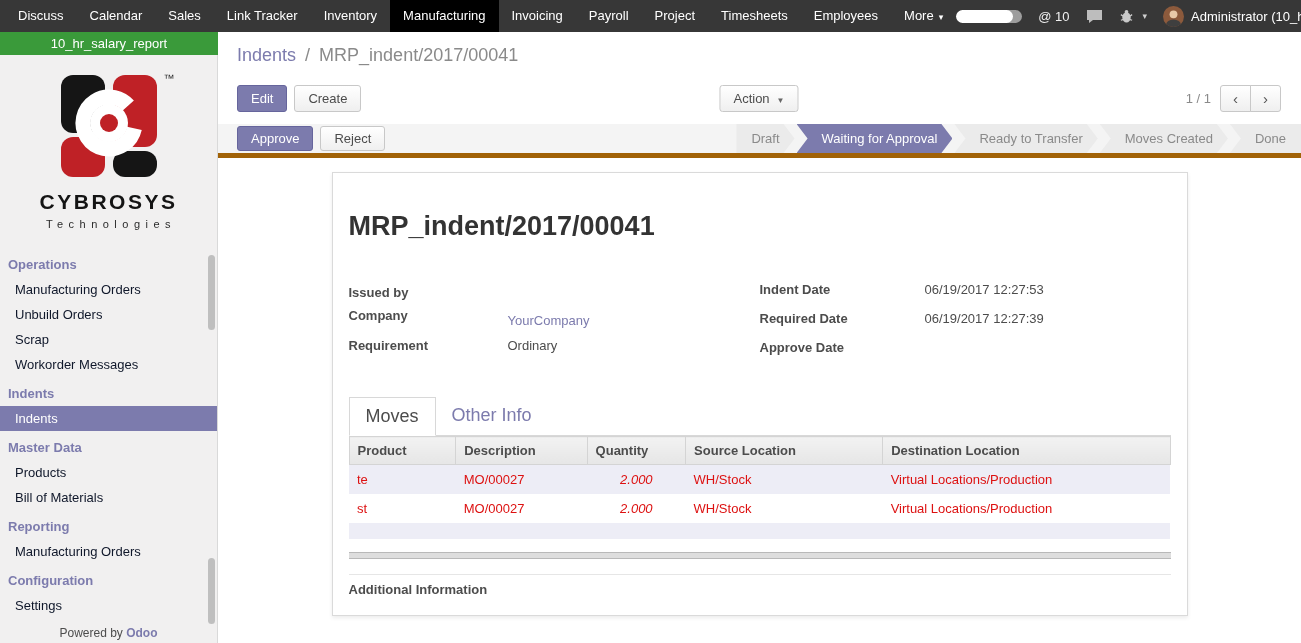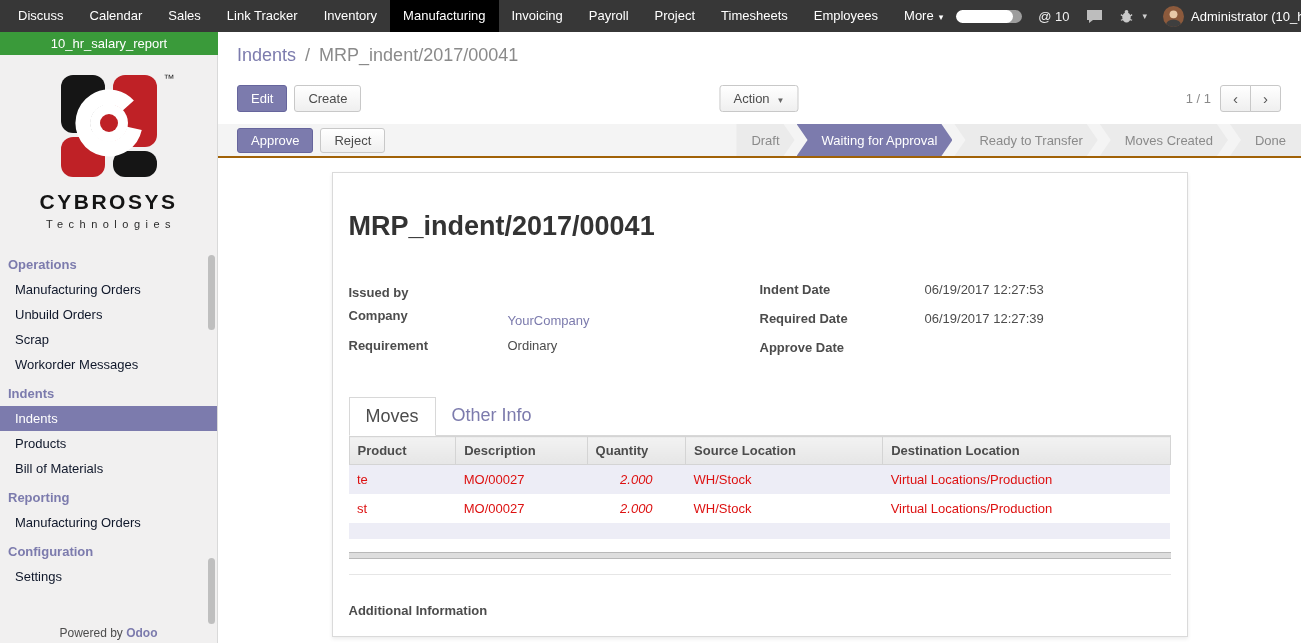--- a/index.html
+++ b/index.html
@@ -59,21 +59,21 @@
   .dd-caret { font-size:8px; margin-left:7px; color:#666; }
   .pager { margin-left:auto; display:flex; align-items:center; gap:9px;justify-content:center; }
   .pager-text { font-size:13px; color:#8a8a8a; }
   .pager-btns { display:flex; }
   .pbtn { width:31px; height:27px; font-size:15px; color:#555; background:linear-gradient(#fff,#efefef);
           border:1px solid #c8c8c8; cursor:pointer; padding:0; line-height:1; }
   .pbtn.prev { border-radius:3px 0 0 3px; }
   .pbtn.next { border-radius:0 3px 3px 0; margin-left:-1px; }
 
   
-  .statusbar { margin-top:11px; height:34px; background:#f4f4f4; border-bottom:2px solid #a16207;
+  .statusbar { margin-top:11px; height:34px; background:#f4f4f4; border-bottom:5px solid #a16207;
                display:flex; align-items:center; padding-left:19px;justify-content:space-between; }
   .statusbar .btn { padding:4px 13px; }
   .steps { margin-left:auto; display:flex; align-self:stretch; }
   .step { display:flex; align-items:center; padding:0 15px 0 25px; font-size:13px; color:#8a8a8a;
           background:#ebebeb; margin-left:2px; white-space:nowrap;
           clip-path:polygon(0 0, calc(100% - 11px) 0, 100% 50%, calc(100% - 11px) 100%, 0 100%, 11px 50%); }
   .step.first { clip-path:polygon(0 0, calc(100% - 11px) 0, 100% 50%, calc(100% - 11px) 100%, 0 100%); padding-left:15px; }
   .step.last { clip-path:polygon(0 0, 100% 0, 100% 100%, 0 100%, 11px 50%); }
   .step.active { background:var(--accent); color:#fff; }
 
@@ -100,21 +100,21 @@
   .o-table { width:100%; border-collapse:collapse; font-size:13px; table-layout:fixed; }
   .o-table th { background:linear-gradient(#f2f2f2,#e6e6e6); border:1px solid #d4d4d4; padding:6px 8px;
                 font-weight:bold; color:#4c4c4c; text-align:left; overflow:hidden; white-space:nowrap; }
   .o-table td { padding:7px 8px; color:var(--danger); overflow:hidden; white-space:nowrap; }
   .o-table tr.zebra { background:#ededf6; }
   .o-table td.num { text-align:center;font-style:italic; }
   .o-table tr.empty td { height:16px; }
 
   .hscroll { margin-top:13px; height:7px; background:#dedede;
              border-top:1px solid #b9b9b9; border-bottom:1px solid #b9b9b9; }
-  .addl { margin-top:15px; border-top:1px solid #e6e6e6; padding-top:28px;
+  .addl { margin-top:15px; border-top:1px solid #e6e6e6; padding-top:7px;
           font-size:13px; font-weight:bold; color:#4c4c4c; }
 </style>
 </head>
 <body>
 
 <div class="topbar">
   <a class="menu-item">Discuss</a>
   <a class="menu-item">Calendar</a>
   <a class="menu-item">Sales</a>
   <a class="menu-item">Link Tracker</a>
@@ -184,20 +184,21 @@
   <div class="nav">
     <div class="nav-heading">Operations</div>
     <a class="nav-item">Manufacturing Orders</a>
     <a class="nav-item">Unbuild Orders</a>
     <a class="nav-item">Scrap</a>
     <a class="nav-item">Workorder Messages</a>
 
     <div class="nav-heading">Indents</div>
     <a class="nav-item active">Indents</a>
 
+    <div class="nav-heading">Master Data</div>
     <a class="nav-item">Products</a>
     <a class="nav-item">Bill of Materials</a>
 
     <div class="nav-heading">Reporting</div>
     <a class="nav-item">Manufacturing Orders</a>
 
     <div class="nav-heading">Configuration</div>
     <a class="nav-item">Settings</a>
   </div>
 

